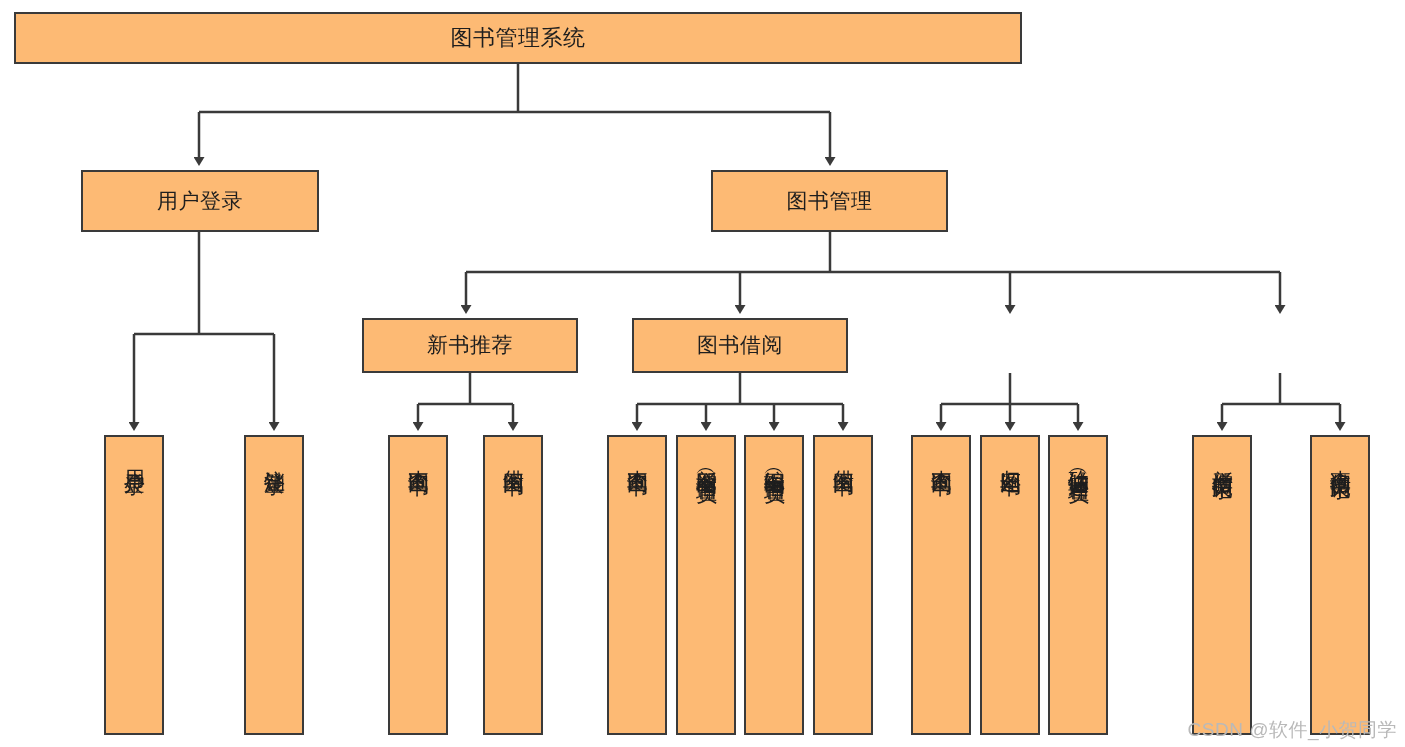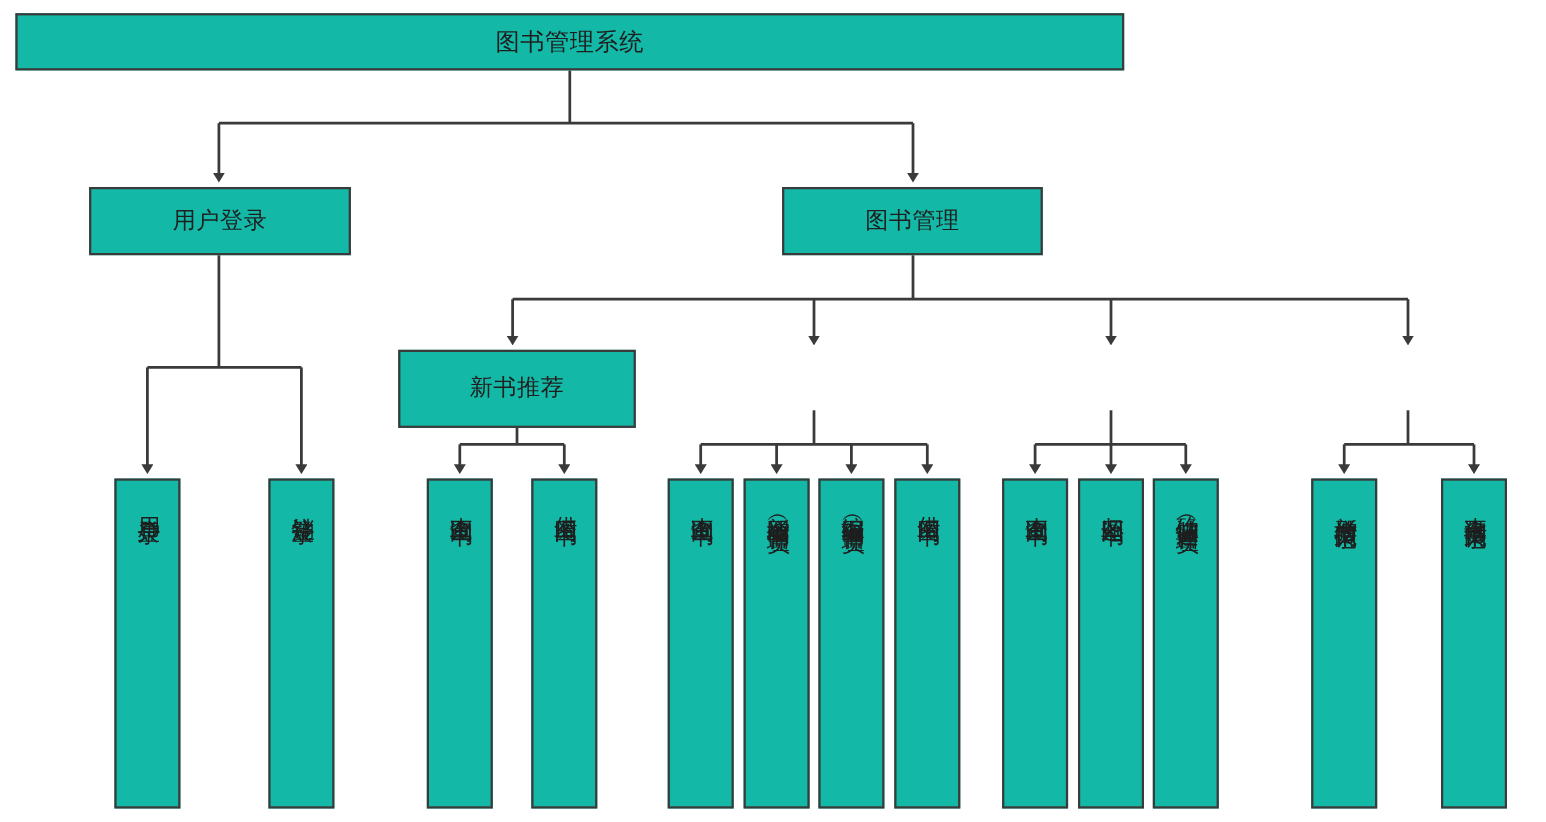--- a/index.html
+++ b/index.html
@@ -17,21 +17,21 @@
   }
   #edges{
     position:absolute;
     left:0; top:0;
     width:1405px; height:747px;
     pointer-events:none;
   }
   .node{
     position:absolute;
     box-sizing:border-box;
-    background:#14b8a6;
+    background:#fdba74;
     border:2.5px solid #3a3a3a;
     display:flex;
     align-items:center;
     justify-content:center;
     z-index:2;
   }
   .node .label{
     font-size:21px;
     line-height:1.15;
     letter-spacing:0.5px;
@@ -126,22 +126,25 @@
     <span class="label">图书管理系统</span>
   </div>
 
   <div class="node" style="left:81px; top:170px; width:238px; height:62px;">
     <span class="label">用户登录</span>
   </div>
   <div class="node" style="left:711px; top:170px; width:237px; height:62px;align-items:center;">
     <span class="label">图书管理</span>
   </div>
 
-  <div class="node" style="left:362px; top:318px; width:216px; height:71px;">
+  <div class="node" style="left:362px; top:318px; width:216px; height:55px;">
     <span class="label">新书推荐</span>
+  </div>
+  <div class="node" style="left:632px; top:318px; width:216px; height:55px;">
+    <span class="label">图书借阅</span>
   </div>
 
   <div class="node leaf" style="left:104px; top:435px; width:60px; height:300px;">
     <span class="label">用户登录</span>
   </div>
   <div class="node leaf" style="left:244px; top:435px; width:60px; height:300px;">
     <span class="label">注销登录</span>
   </div>
 
   <div class="node leaf" style="left:388px; top:435px; width:60px; height:300px;">
@@ -174,14 +177,15 @@
     <span class="label">确认归还（管理员）</span>
   </div>
 
   <div class="node leaf" style="left:1192px; top:435px; width:60px; height:300px;">
     <span class="label">新增借阅记录</span>
   </div>
   <div class="node leaf" style="left:1310px; top:435px; width:60px; height:300px;">
     <span class="label">查询借阅记录</span>
   </div>
 
+  <div id="watermark">CSDN @软件_小贺同学</div>
 
 </div>
 
 </body></html>

